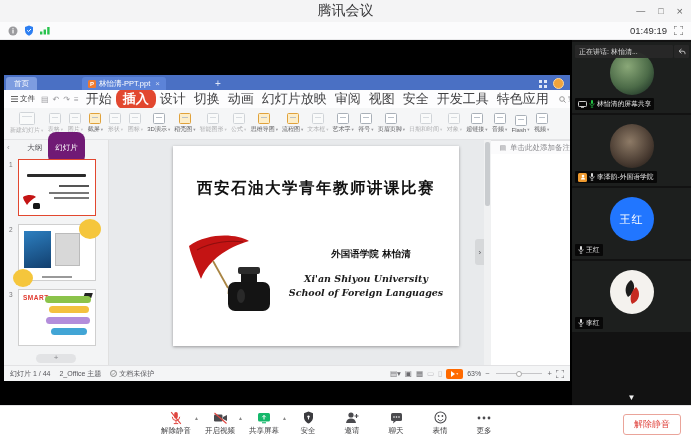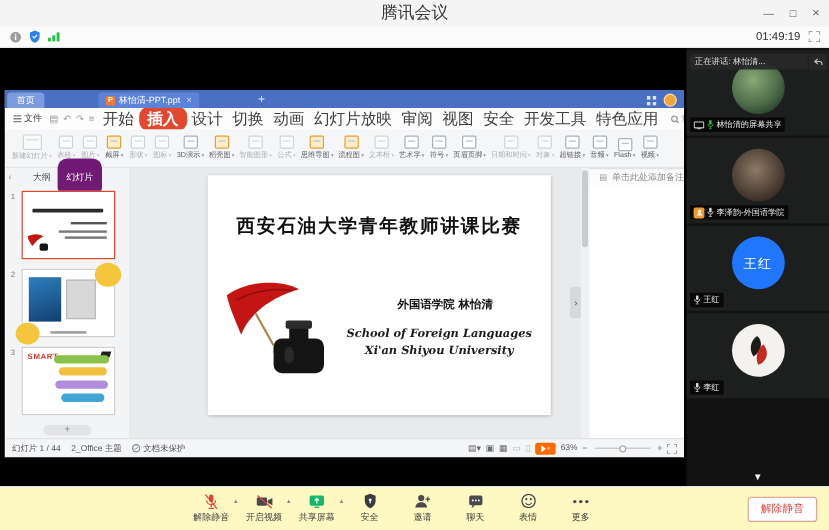--- a/index.html
+++ b/index.html
@@ -131,21 +131,21 @@
   .tile[data-flags~="host"] .host-ic{display:inline-flex;}
   .mic-ic{color:#dddddd;}
   .tile[data-flags~="speaking"] .mic-ic{color:#23c343;}
   .host-ic{width:9px;height:9px;background:#ef9a2f;border-radius:1.5px;align-items:center;justify-content:center;}
   .speakbar{position:absolute;left:3px;right:2px;top:5px;height:13px;display:flex;gap:1px;z-index:3;}
   .sb-text{flex:1;background:rgba(40,40,40,.93);color:#ddd;font-size:7px;line-height:13px;padding:0 4px;
            white-space:nowrap;overflow:hidden;border-radius:1px;}
   .sb-arrow{width:15px;background:rgba(40,40,40,.93);display:flex;align-items:center;justify-content:center;border-radius:1px;}
   .more-arrow{position:absolute;left:50%;bottom:3px;transform:translateX(-50%);color:#f2f2f2;font-size:8px;z-index:3;}
   
-  .toolbar{position:absolute;left:0;top:405px;width:691px;height:37px;background:#fef9c3;border-top:1px solid #e4e4e6;}
+  .toolbar{position:absolute;left:0;top:405px;width:691px;height:37px;background:#ffffff;border-top:1px solid #e4e4e6;}
   .tb-group{position:absolute;left:330px;top:4px;transform:translateX(-50%);display:flex;align-items:flex-start;gap:6px;}
   .tb-btn{position:relative;display:flex;flex-direction:column;align-items:center;min-width:34px;padding:0 2px;}
   .tb-ico{height:15px;display:flex;align-items:center;justify-content:center;}
   .tb-label{font-size:7.5px;color:#3e3e40;white-space:nowrap;margin-top:1px;}
   .tb-caret{position:absolute;right:-4px;top:5px;font-size:5px;color:#888;}
   .end-btn{position:absolute;right:10px;top:8px;padding:3px 10px;border:1px solid #eaa49a;border-radius:3px;
            color:#e0443e;font-size:9px;background:#fff;}
 </style>
 </head>
 <body>
@@ -470,22 +470,22 @@
                 <path d="M14 20C28 12 48 10 60 12" stroke="#8e0e0e" stroke-width="1.2" fill="none"></path>
                 <path d="M30 31 45 58" stroke="#a98544" stroke-width="1.8"></path>
                 <path d="M45 58l4 5-5 1z" fill="#d8c8a8"></path>
                 <rect x="58" y="42" width="16" height="12" fill="#151515"></rect>
                 <rect x="55" y="37" width="22" height="7" rx="2" fill="#2b2b2b"></rect>
                 <path d="M52 52h28a7 7 0 0 1 7 7v15a7 7 0 0 1-7 7H52a7 7 0 0 1-7-7V59a7 7 0 0 1 7-7" fill="#141414"></path>
                 <ellipse cx="58" cy="66" rx="4" ry="7" fill="#3a3a3a" opacity=".55"></ellipse>
               </svg>
               <div class="slide-byline">外国语学院 林怡清</div>
               <div class="slide-en">
+                <div>Xi'an Shiyou University</div>
                 <div>School of Foreign Languages</div>
-                <div>Xi'an Shiyou University</div>
               </div>
             </div>
             <div class="v-scroll">
                 <div class="v-thumb"></div>
               </div>
             <div class="next-chip">›</div>
           </div>
           <div class="notes">
             <span class="nicon">▤</span>
             <span class="ntext">单击此处添加备注</span>

